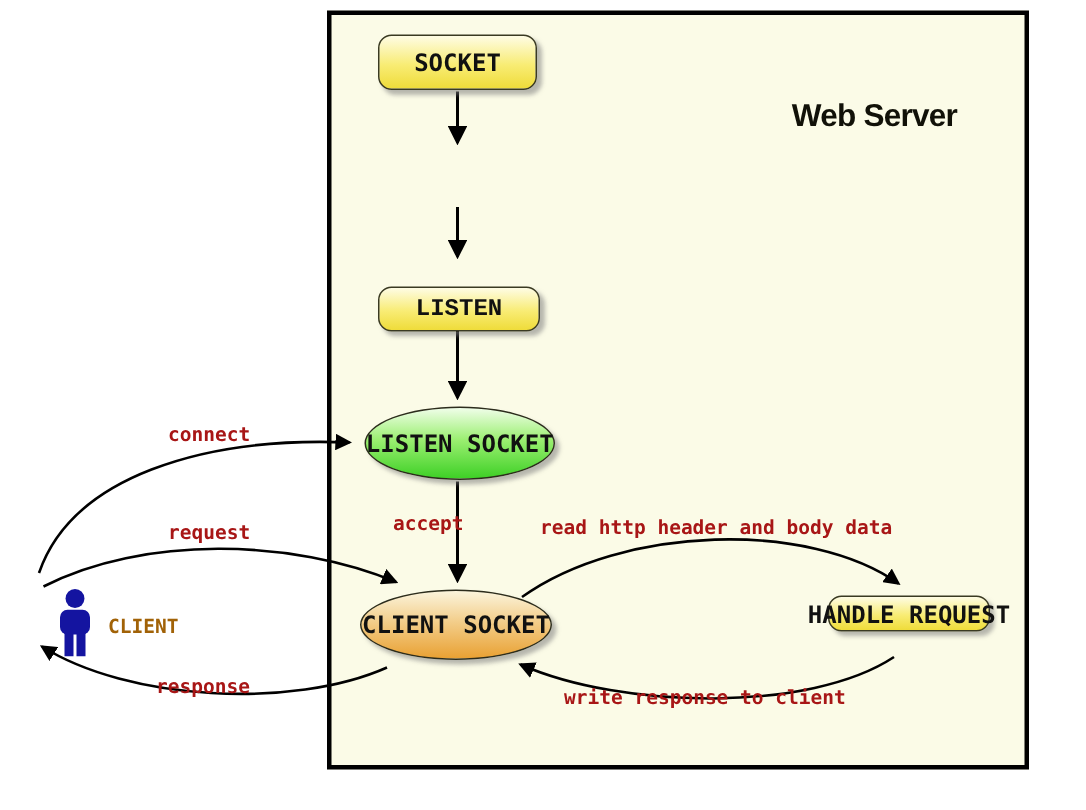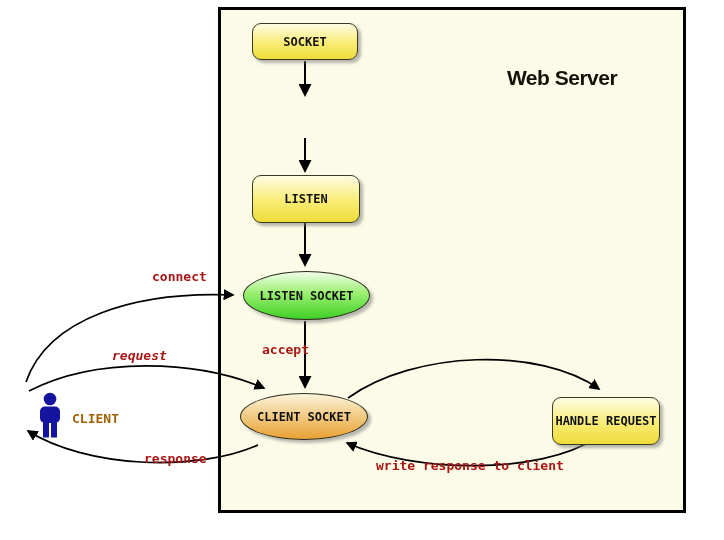--- a/index.html
+++ b/index.html
@@ -13,65 +13,65 @@
   #canvas{position:absolute;left:0;top:0;width:724px;height:540px;}
 
   .server-box{
     position:absolute;left:218px;top:7px;width:468px;height:506px;
     box-sizing:border-box;
     border:3px solid #000000;
     background:#fbfbe7;
   }
   .server-title{
     position:absolute;left:486px;top:66px;width:152px;
-    text-align:center;
+    text-align:right;
     font-family:"Liberation Sans", sans-serif;
     font-weight:bold;font-size:21px;color:#111108;
     letter-spacing:-0.5px;
   }
 
   svg.overlay{position:absolute;left:0;top:0;width:724px;height:540px;z-index:2;}
 
   .node{
     position:absolute;box-sizing:border-box;z-index:3;
     display:flex;align-items:center;justify-content:center;
-    font-weight:bold;font-size:12px;color:#111111;
+    font-weight:bold;font-size:16px;color:#111111;
     letter-spacing:0px;white-space:nowrap;
   }
   .rectnode{
     border:1.5px solid #3a3a22;border-radius:9px;
     background:linear-gradient(180deg,#fefce4 0%,#f8ec74 55%,#efdc3a 100%);
     box-shadow:3px 3px 3px rgba(125,125,125,0.55);
   }
   .ellipsenode{
     border:1.5px solid #2c2c1c;border-radius:50%;
     box-shadow:3px 3px 3px rgba(125,125,125,0.55);
   }
   .green-ellipse{
     background:linear-gradient(180deg,#f0fee9 0%,#9bef71 45%,#3ed026 100%);
   }
   .orange-ellipse{
     background:linear-gradient(180deg,#fbf4dc 0%,#f3ce8b 45%,#e9a133 100%);
   }
 
   .node-socket        {left:252px;top:23px; width:106px;height:37px;}
   .node-bind          {left:252px;top:100px;width:106px;height:37px;}
-  .node-listen        {left:252px;top:175px;width:108px;height:48px;}
+  .node-listen        {left:252px;top:191px;width:108px;height:30px;font-family:Liberation Mono, monospace;}
   .node-listen-socket {left:243px;top:271px;width:127px;height:49px;}
   .node-client-socket {left:240px;top:393px;width:128px;height:47px;}
-  .node-handle-request{left:552px;top:397px;width:108px;height:48px;}
+  .node-handle-request{left:552px;top:397px;width:108px;height:24px;}
 
   .edge-label{
     position:absolute;z-index:4;
     font-weight:bold;font-size:13px;color:#a81616;
     white-space:nowrap;
   }
-  .lbl-connect {left:112px;top:269px;margin-left:40px;}
-  .lbl-request {left:112px;top:348px;font-style:italic;}
-  .lbl-response{left:104px;top:451px;margin-left:40px;}
+  .lbl-connect {left:112px;top:283px;}
+  .lbl-request {left:112px;top:348px;}
+  .lbl-response{left:104px;top:451px;}
   .lbl-accept  {left:262px;top:342px;}
   .lbl-read    {left:360px;top:345px;}
   .lbl-write   {left:376px;top:458px;}
 
   .actor-label{
     position:absolute;left:72px;top:411px;z-index:4;
     font-weight:bold;font-size:13px;color:#a16207;white-space:nowrap;
   }
 </style>
 </head>
@@ -115,17 +115,18 @@
   <div class="node rectnode node-socket">SOCKET</div>
   <div class="node rectnode node-listen">LISTEN</div>
   <div class="node ellipsenode orange-ellipse node-client-socket">CLIENT SOCKET</div>
   <div class="node ellipsenode green-ellipse node-listen-socket">LISTEN SOCKET</div>
   <div class="node rectnode node-handle-request">HANDLE REQUEST</div>
 
   <span class="edge-label lbl-connect">connect</span>
   <span class="edge-label lbl-request">request</span>
   <span class="edge-label lbl-response">response</span>
   <span class="edge-label lbl-accept">accept</span>
+  <span class="edge-label lbl-read">read http header and body data</span>
   <span class="edge-label lbl-write">write response to client</span>
 
   <span class="actor-label">CLIENT</span>
 
 </div>
 
 </body></html>

